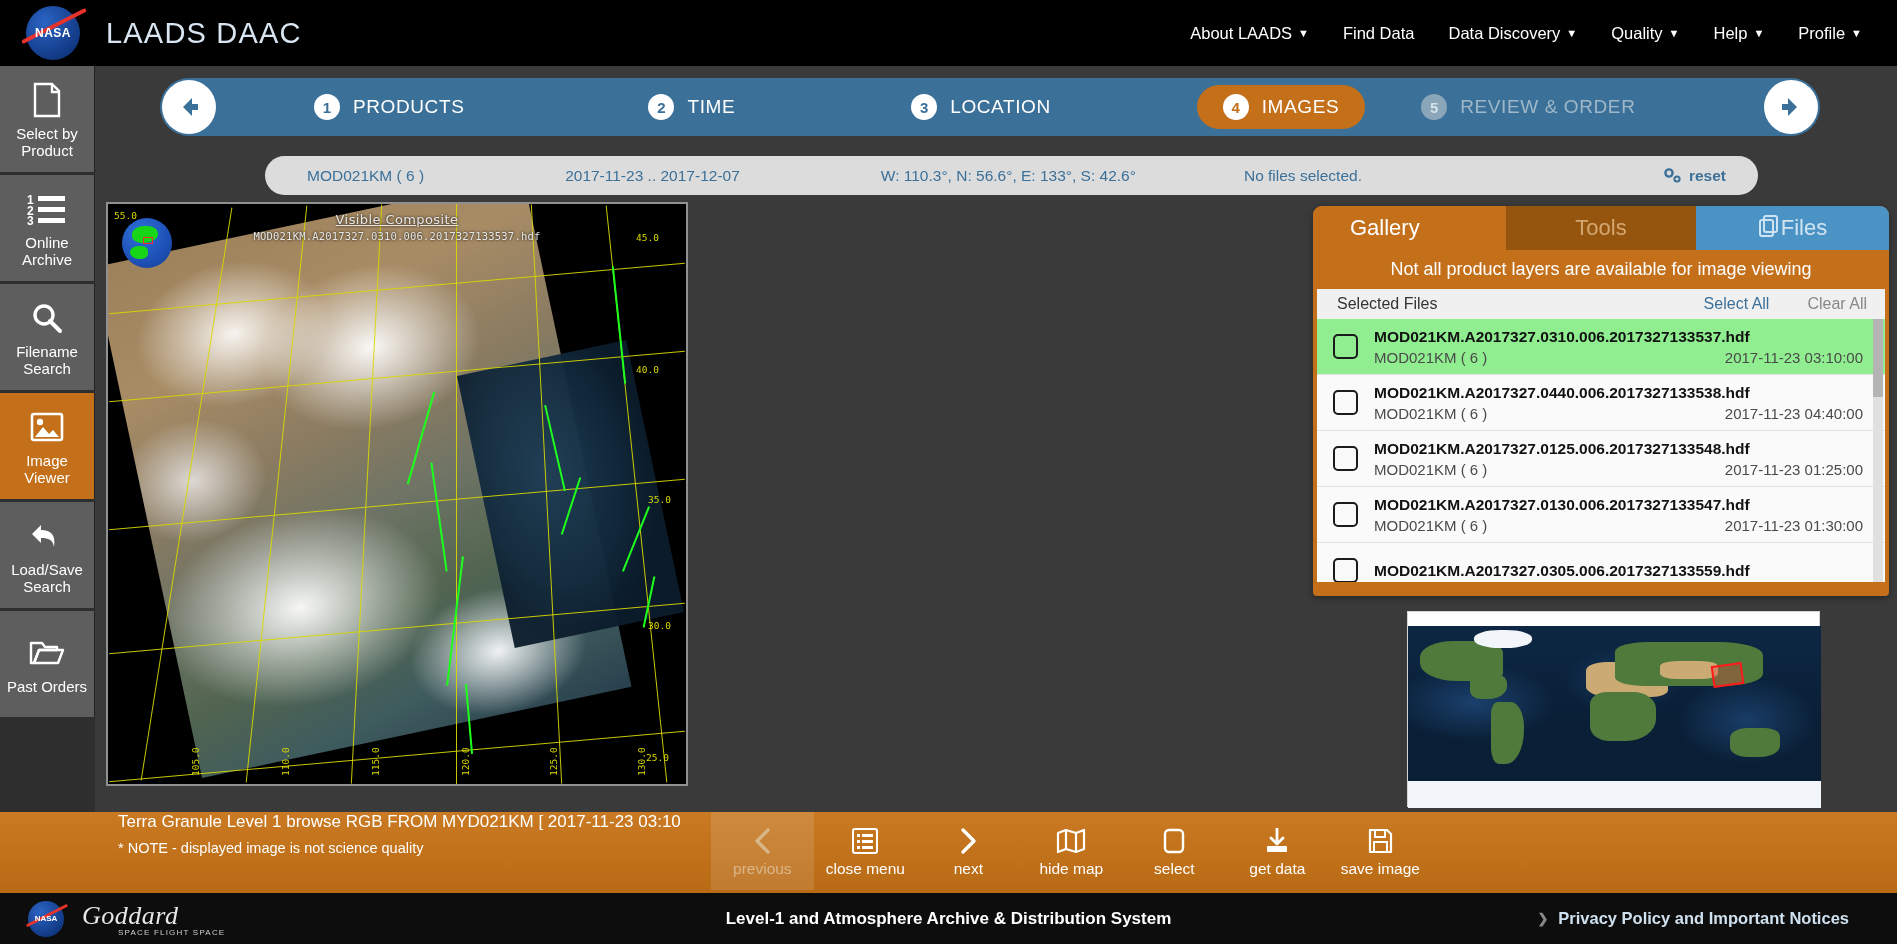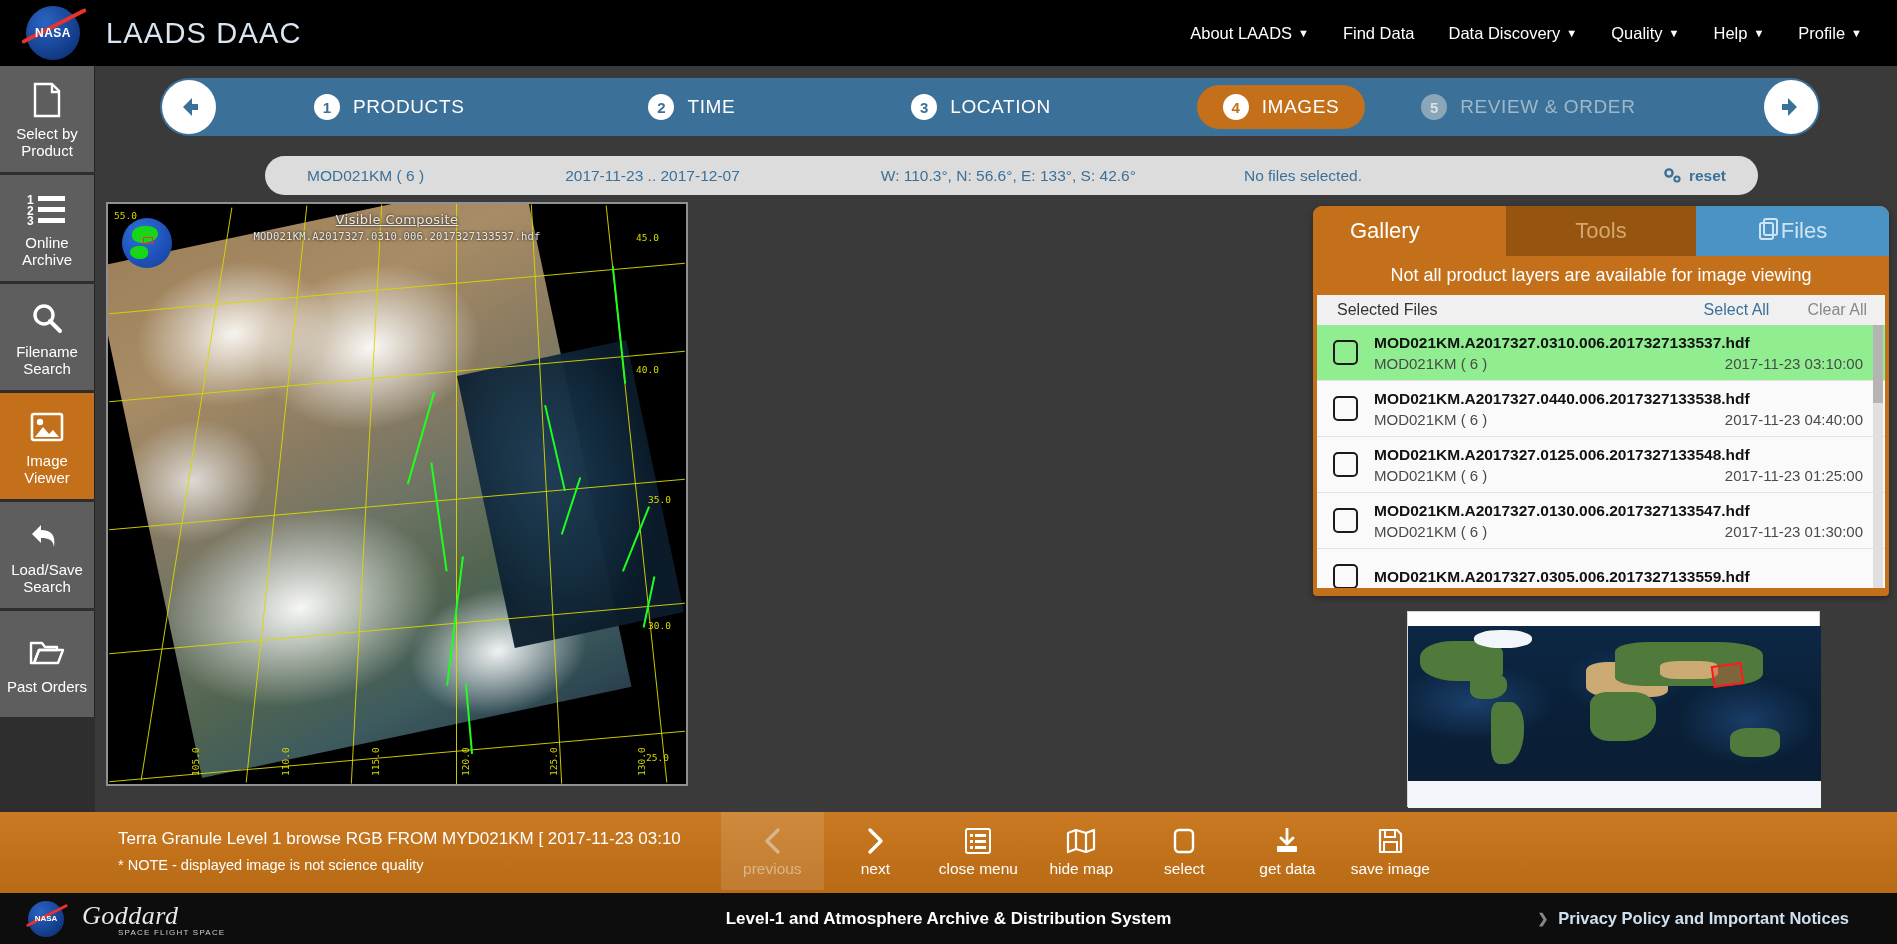--- a/index.html
+++ b/index.html
@@ -144,21 +144,21 @@
   .axlabel { position:absolute; color:#d8d800; font-size:9.5px;
     font-family:"DejaVu Sans Mono", monospace; }
   .axlabel.vert { transform:rotate(-90deg); transform-origin:left top; }
 
   
   .gallery {
     position:absolute; left:1313px; top:206px; width:576px; height:390px;
     background:#c4701a; border-radius:9px 9px 4px 4px;
     box-shadow:0 2px 6px rgba(0,0,0,.35);
   }
-  .gtabs { display:flex; height:50px; border-radius:9px 9px 0 0; overflow:hidden; }
+  .gtabs { display:flex; height:44px; border-radius:9px 9px 0 0; overflow:hidden; }
   .gtab { display:flex; align-items:center; justify-content:center; font-size:22px; cursor:pointer; }
   .gtab.gallery-tab { flex:0 0 193px; background:#c4701a; color:#fff; justify-content:flex-start; padding-left:37px; }
   .gtab.tools-tab { flex:0 0 190px; background:#96550f; color:#d4a771; }
   .gtab.files-tab { flex:1 1 auto; background:#4a93c4; color:#cfe4f2; gap:0; }
   .gnote { height:39px; display:flex; align-items:center; justify-content:center;
     color:#fff; font-size:18px; }
   .glist { margin:0 4px 4px 4px; background:#f0f0f0; height:293px; position:relative; overflow:hidden; }
   .glist-head {
     display:flex; align-items:center; height:30px; padding:0 12px 0 20px; font-size:16px; color:#333;
   }
@@ -199,26 +199,26 @@
   .land { position:absolute; background:#4f7a3c; }
   .ice { position:absolute; background:#f2f6fa; }
   .desert { position:absolute; background:#cbab73; }
   .wm-box { position:absolute; left:73.5%; top:21%; width:7.6%; height:12%;
     border:2px solid #ff1a1a; background:rgba(220,60,60,.35); transform:rotate(-8deg); }
 
   
   .bottombar {
     position:absolute; left:0; top:812px; width:1897px; height:78px;
     background:linear-gradient(180deg,#c97a22 0%, #b96a14 100%);
-    display:flex; align-items:center;
+    display:flex; 
   }
   .bb-caption { margin-left:118px; color:#fff; }
   .bb-line1 { font-size:17px; white-space:nowrap; }
   .bb-line2 { font-size:14.5px; margin-top:8px; }
-  .bb-actions { margin-left:40px; display:flex; align-items:flex-start; height:78px; }
+  .bb-actions { margin-left:30px; display:flex; align-items:flex-start; height:78px; }
   .bact {
     width:103px; height:78px; display:flex; flex-direction:column;
     align-items:center; justify-content:center; color:#fff; cursor:pointer;
   }
   .bact.disabled { background:rgba(255,255,255,.12); color:#d9b68a; cursor:default; }
   .bact .bico { height:34px; display:flex; align-items:center; justify-content:center; }
   .bact .blabel { font-size:15.5px; margin-top:2px; }
 
   
   .footer {
@@ -539,42 +539,42 @@
       <div class="bact disabled">
         <div class="bico">
             <svg width="20" height="28" viewBox="0 0 20 28">
               <path d="M16 3L5 14l11 11" fill="none" stroke="#d9b68a" stroke-width="3.4" stroke-linecap="round" stroke-linejoin="round"></path>
             </svg>
           </div>
         <div class="blabel">previous</div>
       </div>
       <div class="bact">
         <div class="bico">
-            <svg width="20" height="28" viewBox="0 0 20 28">
-              <path d="M5 3l11 11L5 25" fill="none" stroke="#fff" stroke-width="3.4" stroke-linecap="round" stroke-linejoin="round"></path>
-            </svg>
-          </div>
-        <div class="blabel">next</div>
-      </div>
-      <div class="bact">
-        <div class="bico">
             <svg width="26" height="26" viewBox="0 0 26 26">
               <rect x="1" y="1" width="24" height="24" rx="2" fill="none" stroke="#fff" stroke-width="2"></rect>
               <rect x="5" y="6" width="3" height="3" fill="#fff"></rect>
               <rect x="10" y="6" width="11" height="3" fill="#fff"></rect>
               <rect x="5" y="12" width="3" height="3" fill="#fff"></rect>
               <rect x="10" y="12" width="11" height="3" fill="#fff"></rect>
               <rect x="5" y="18" width="3" height="3" fill="#fff"></rect>
               <rect x="10" y="18" width="11" height="3" fill="#fff"></rect>
             </svg>
           </div>
         <div class="blabel">close menu</div>
       </div>
       <div class="bact">
         <div class="bico">
+            <svg width="20" height="28" viewBox="0 0 20 28">
+              <path d="M5 3l11 11L5 25" fill="none" stroke="#fff" stroke-width="3.4" stroke-linecap="round" stroke-linejoin="round"></path>
+            </svg>
+          </div>
+        <div class="blabel">next</div>
+      </div>
+      <div class="bact">
+        <div class="bico">
             <svg width="30" height="26" viewBox="0 0 30 26">
               <path d="M2 5l8-3 10 3 8-3v19l-8 3-10-3-8 3z" fill="none" stroke="#fff" stroke-width="2.2" stroke-linejoin="round"></path>
               <path d="M10 2v19M20 5v19" fill="none" stroke="#fff" stroke-width="2.2"></path>
             </svg>
           </div>
         <div class="blabel">hide map</div>
       </div>
       <div class="bact">
         <div class="bico">
             <svg width="22" height="26" viewBox="0 0 22 26">

